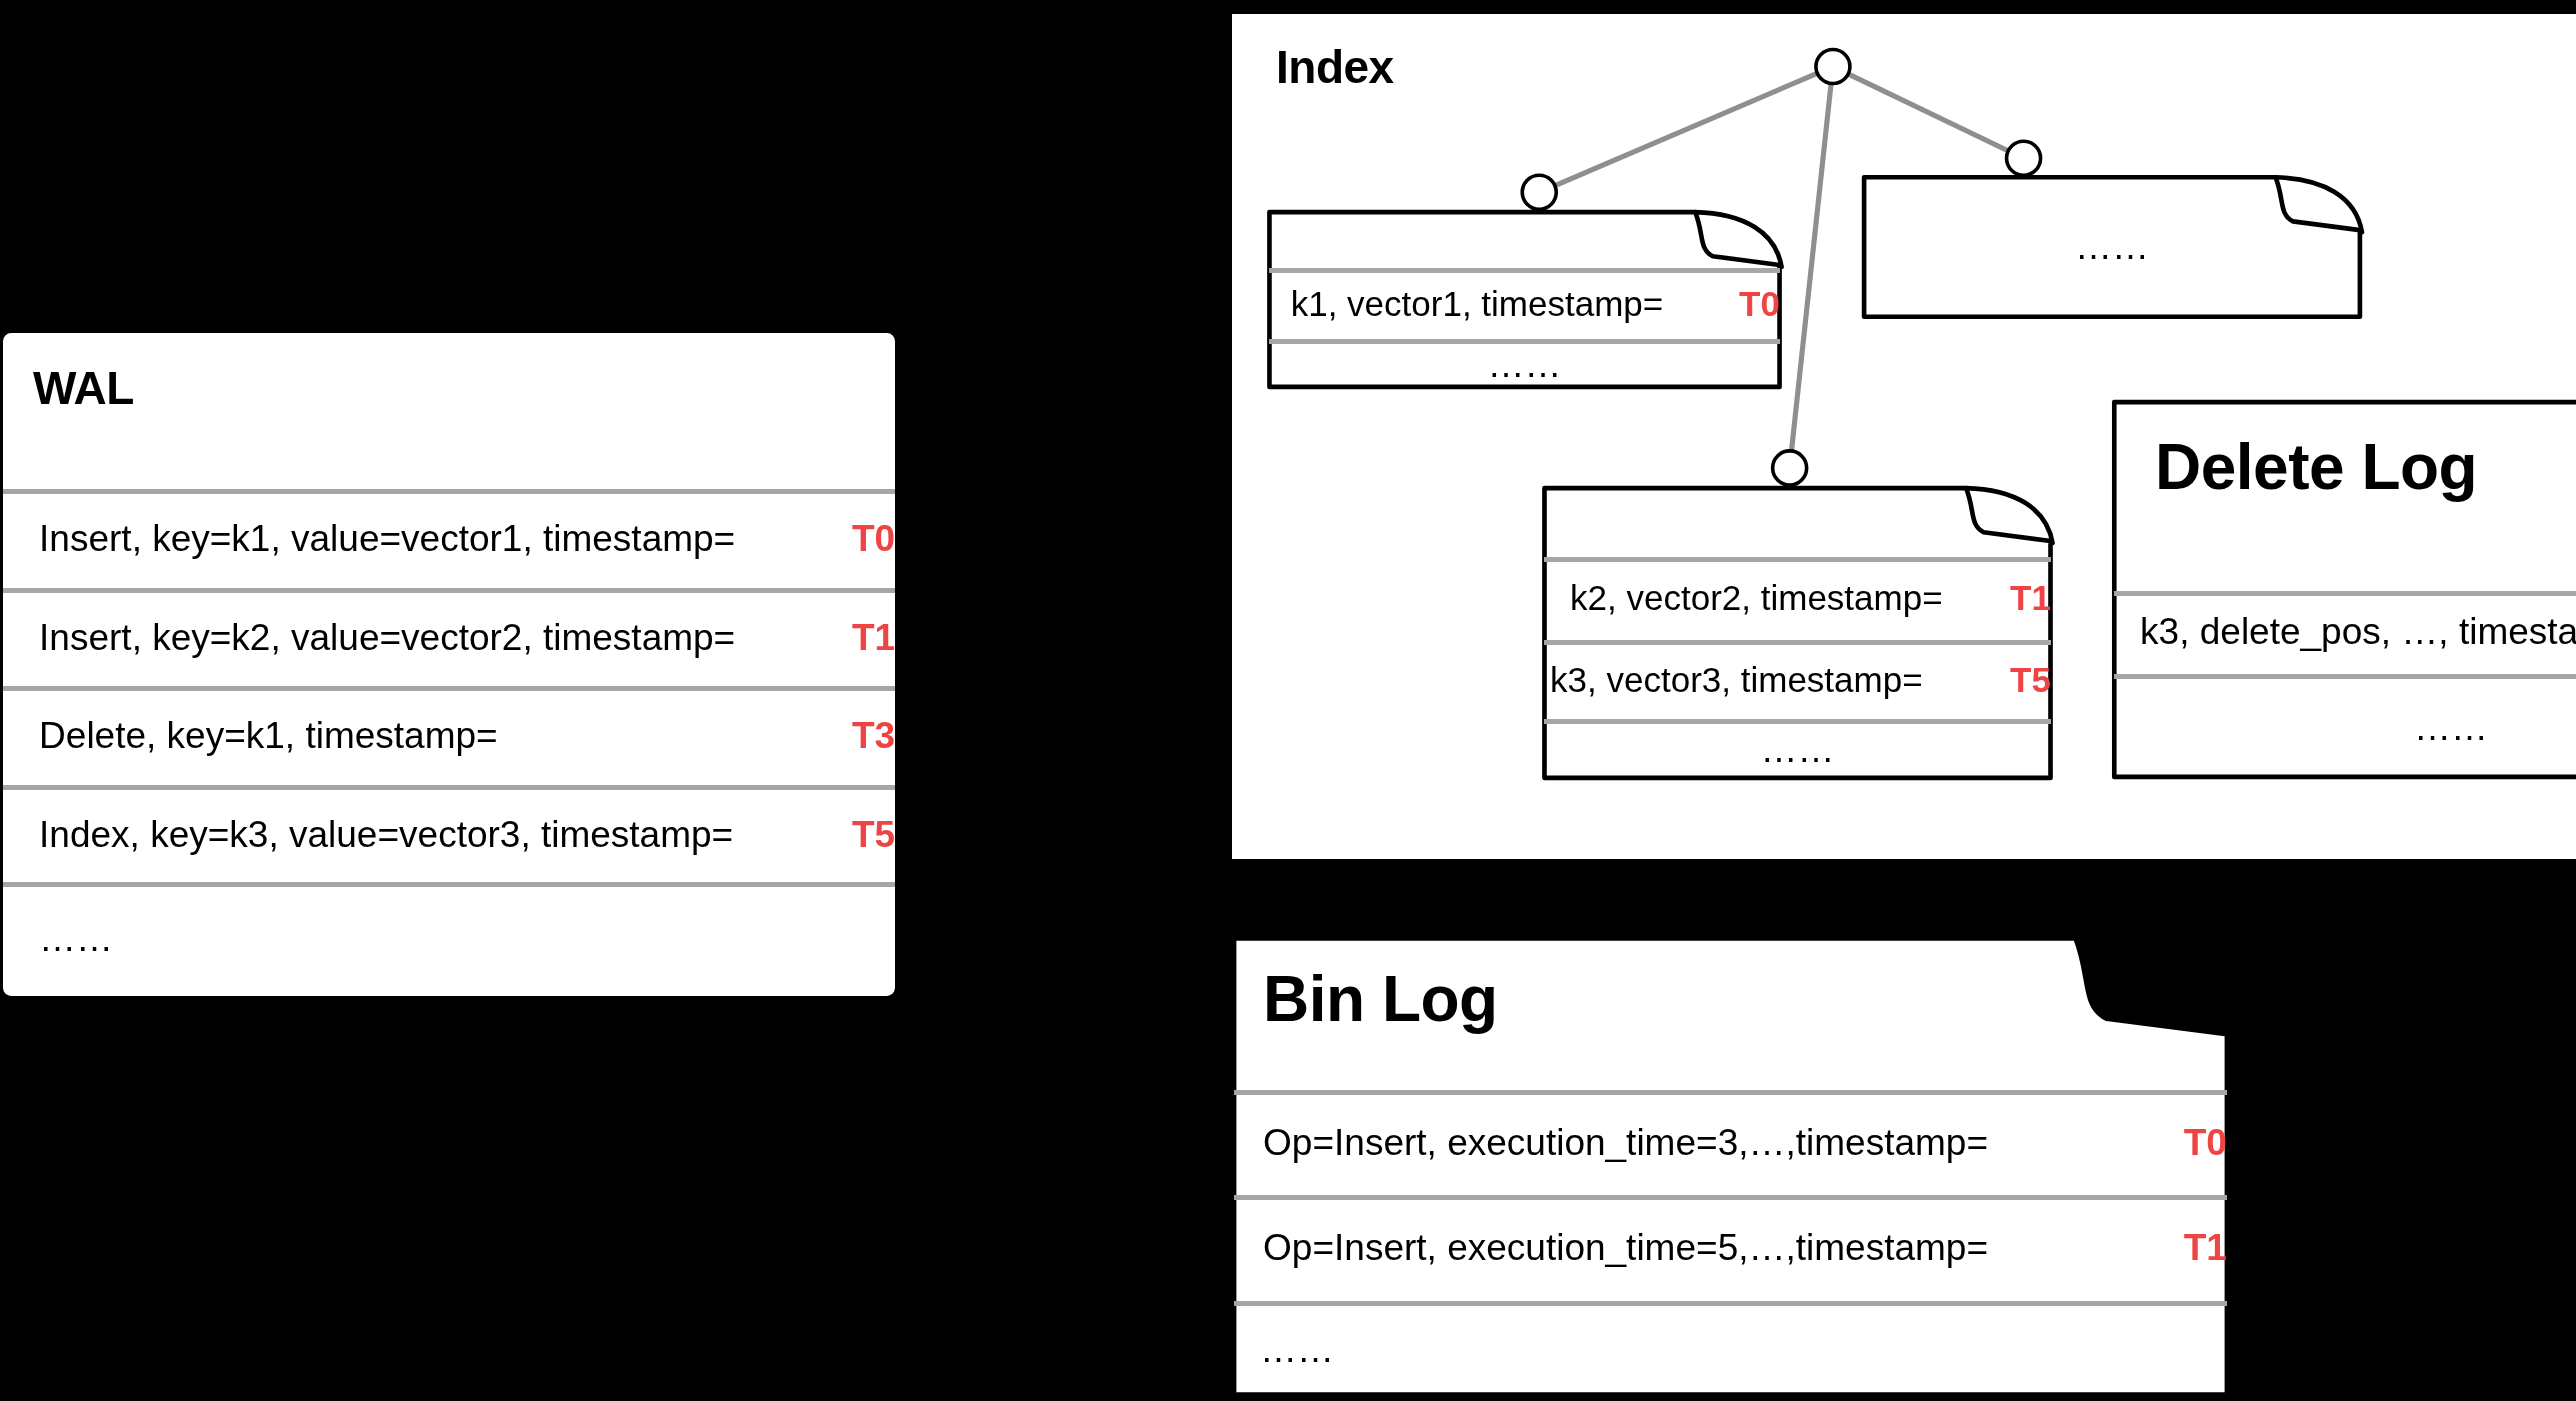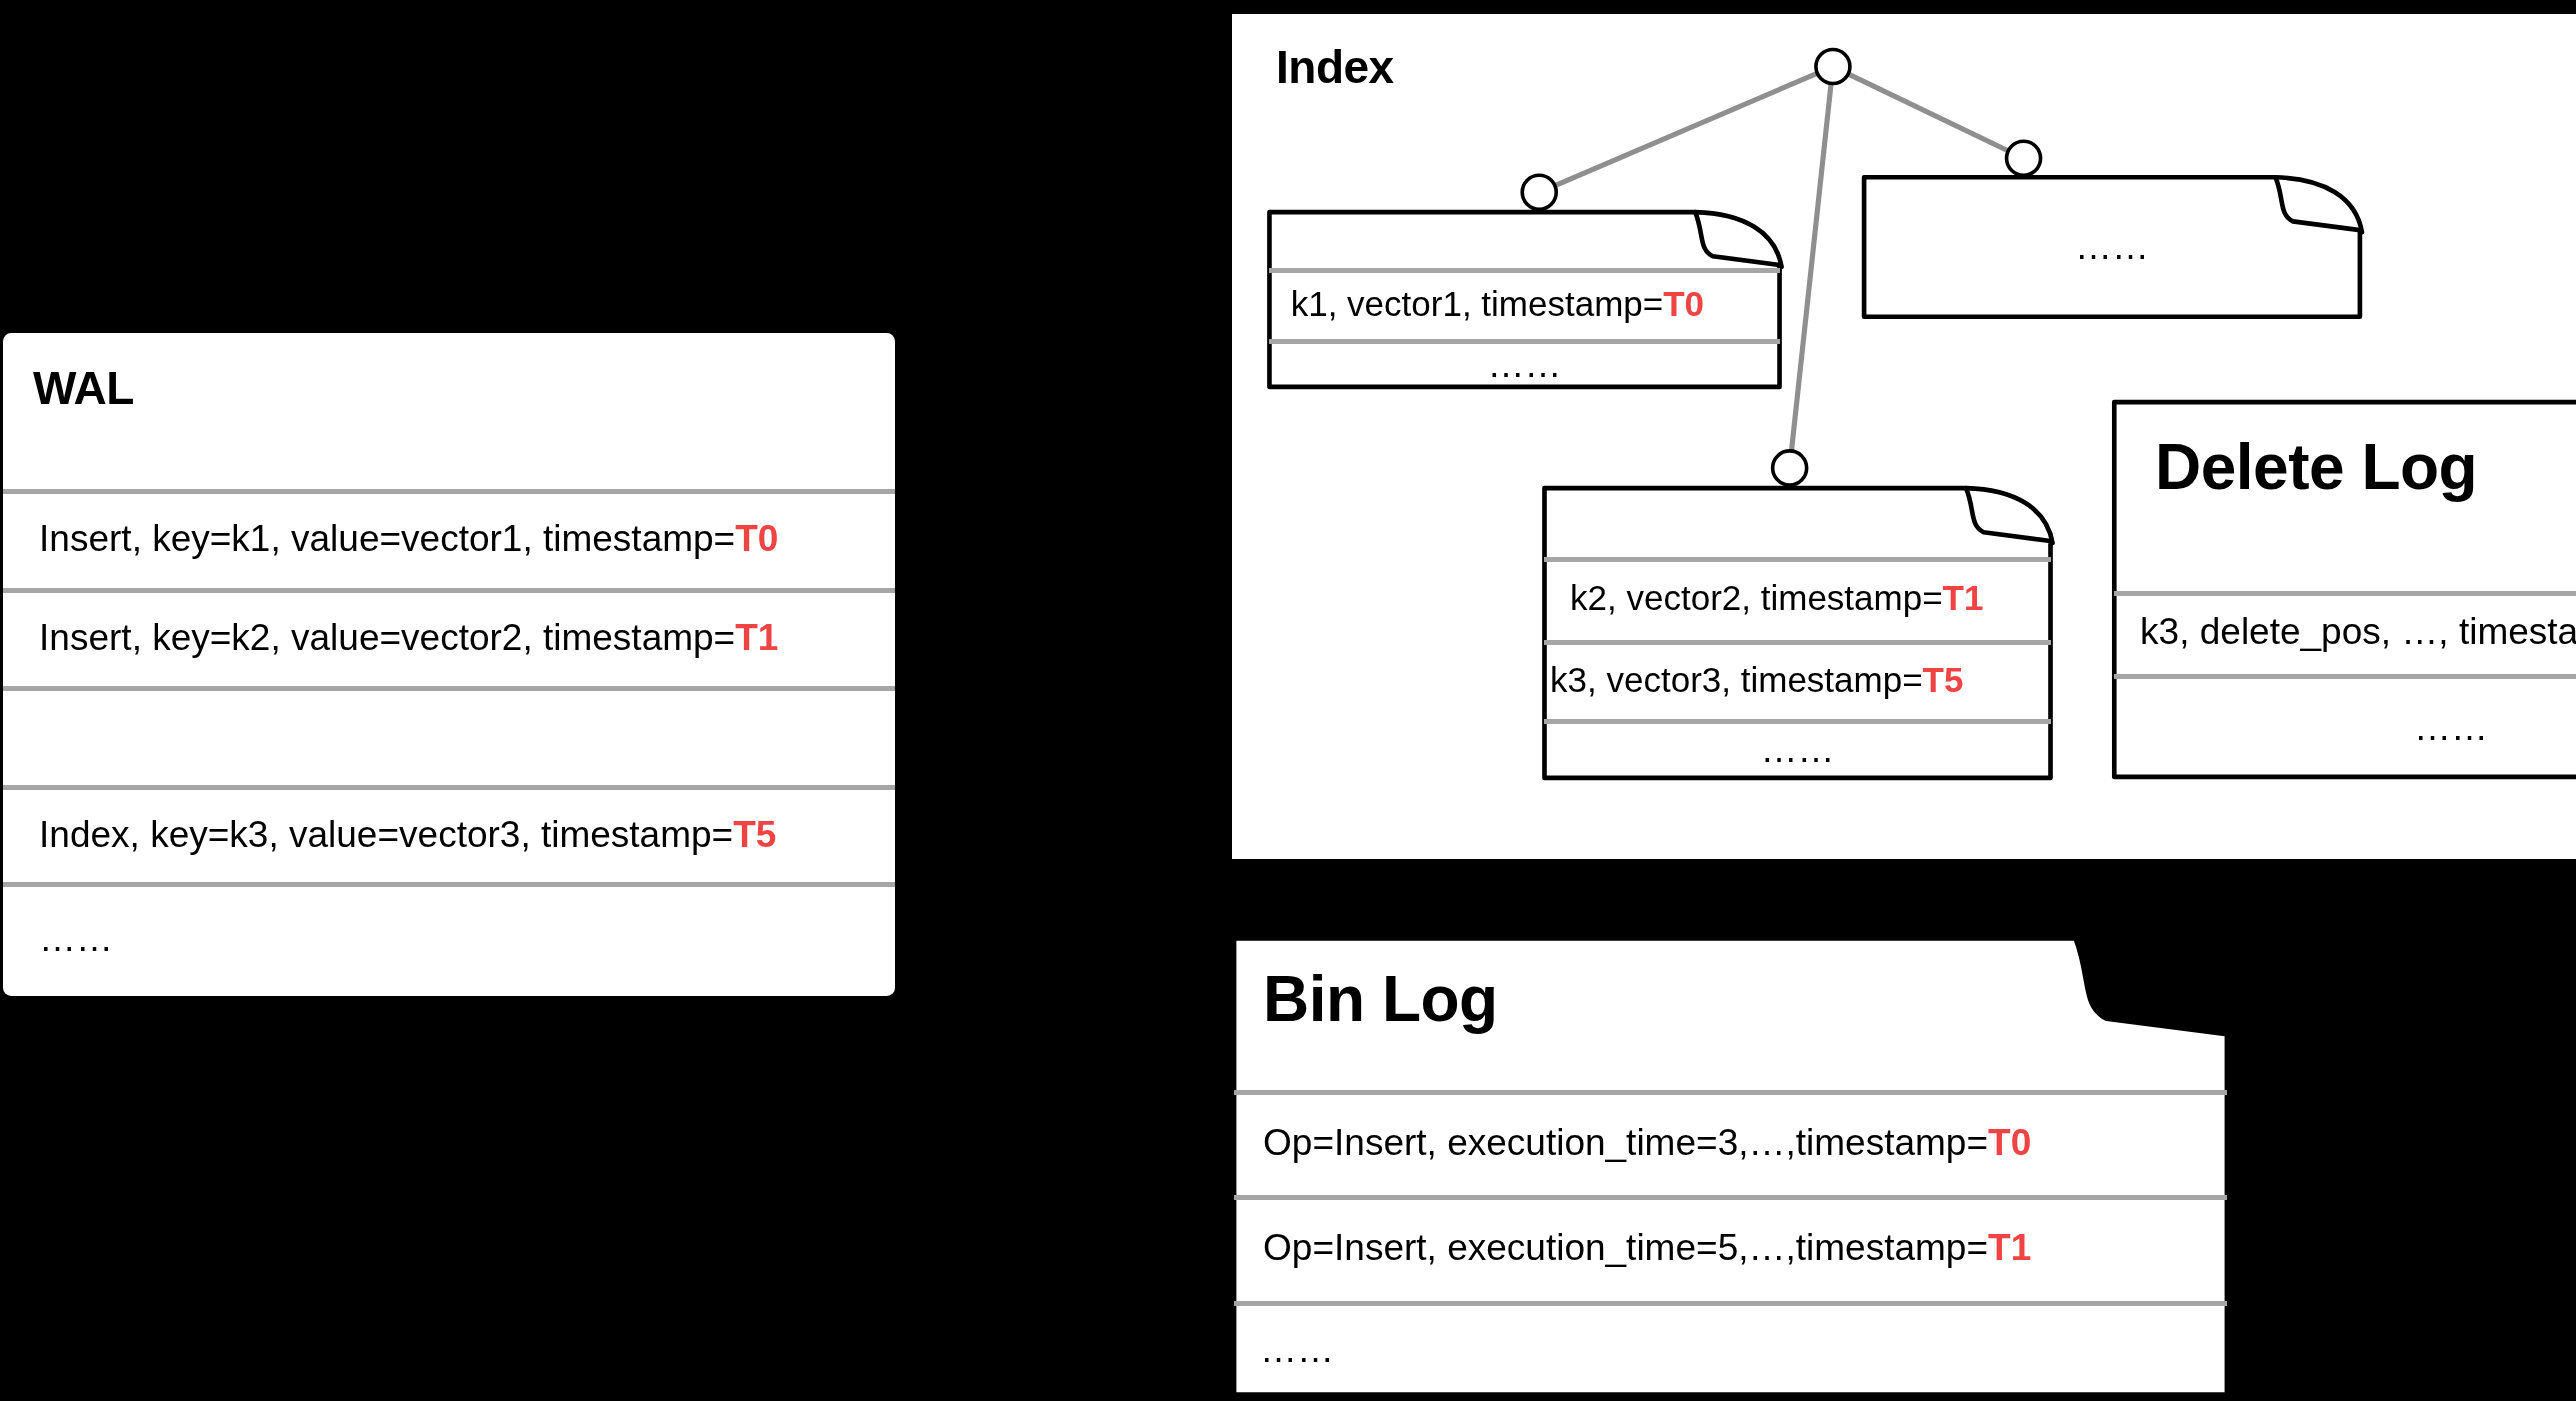--- a/index.html
+++ b/index.html
@@ -3,21 +3,21 @@
 <meta charset="utf-8">
 <style>
   html,body{margin:0;padding:0;background:#000;}
   body{width:2817px;height:1402px;position:relative;overflow:hidden;
        font-family:"Liberation Sans","DejaVu Sans",sans-serif;color:#000;}
   .panel{position:absolute;background:#fff;}
   .title{font-weight:bold;font-size:46px;line-height:1;letter-spacing:-0.5px;}
   .abs{position:absolute;}
   .divider{position:absolute;left:0;right:0;height:4.6px;background:#a6a6a6;}
   .row{position:absolute;left:0;right:0;display:flex;align-items:center;
-       font-size:37px;white-space:nowrap;}
+       font-size:37px;white-space:nowrap;justify-content:space-between;}
   .row.pad{padding-left:36px;}
   .row.center{justify-content:center;}
   .row.small{font-size:35px;}
   .ts{font-weight:bold;color:#fb2d0d;}
   .doc{position:absolute;}
   .doc svg{position:absolute;left:0;top:0;overflow:visible;}
   .docline{stroke:#000;stroke-width:9;fill:none;stroke-linejoin:round;stroke-linecap:round;}
   .docbody{fill:#fff;}
   .tree-edge{stroke:#8f8f8f;stroke-width:10;}
   .tree-node{fill:#fff;stroke:#000;stroke-width:7;}
@@ -40,20 +40,24 @@
       <span class="ts">T0</span>
   </div>
 
   <div class="divider" style="top:255px;"></div>
   <div class="row pad" style="top:255px;height:99px;">
     <span>Insert, key=k2, value=vector2, timestamp=</span>
       <span class="ts">T1</span>
   </div>
 
   <div class="divider" style="top:353px;"></div>
+  <div class="row pad" style="top:353px;height:99px;">
+    <span>Delete, key=k1, timestamp=</span>
+      <span class="ts">T3</span>
+  </div>
 
   <div class="divider" style="top:452px;"></div>
   <div class="row pad" style="top:452px;height:99px;">
     <span>Index, key=k3, value=vector3, timestamp=</span>
       <span class="ts">T5</span>
   </div>
 
   <div class="divider" style="top:549px;"></div>
   <div class="row pad" style="top:549px;height:113px;">
     <span>……</span>

